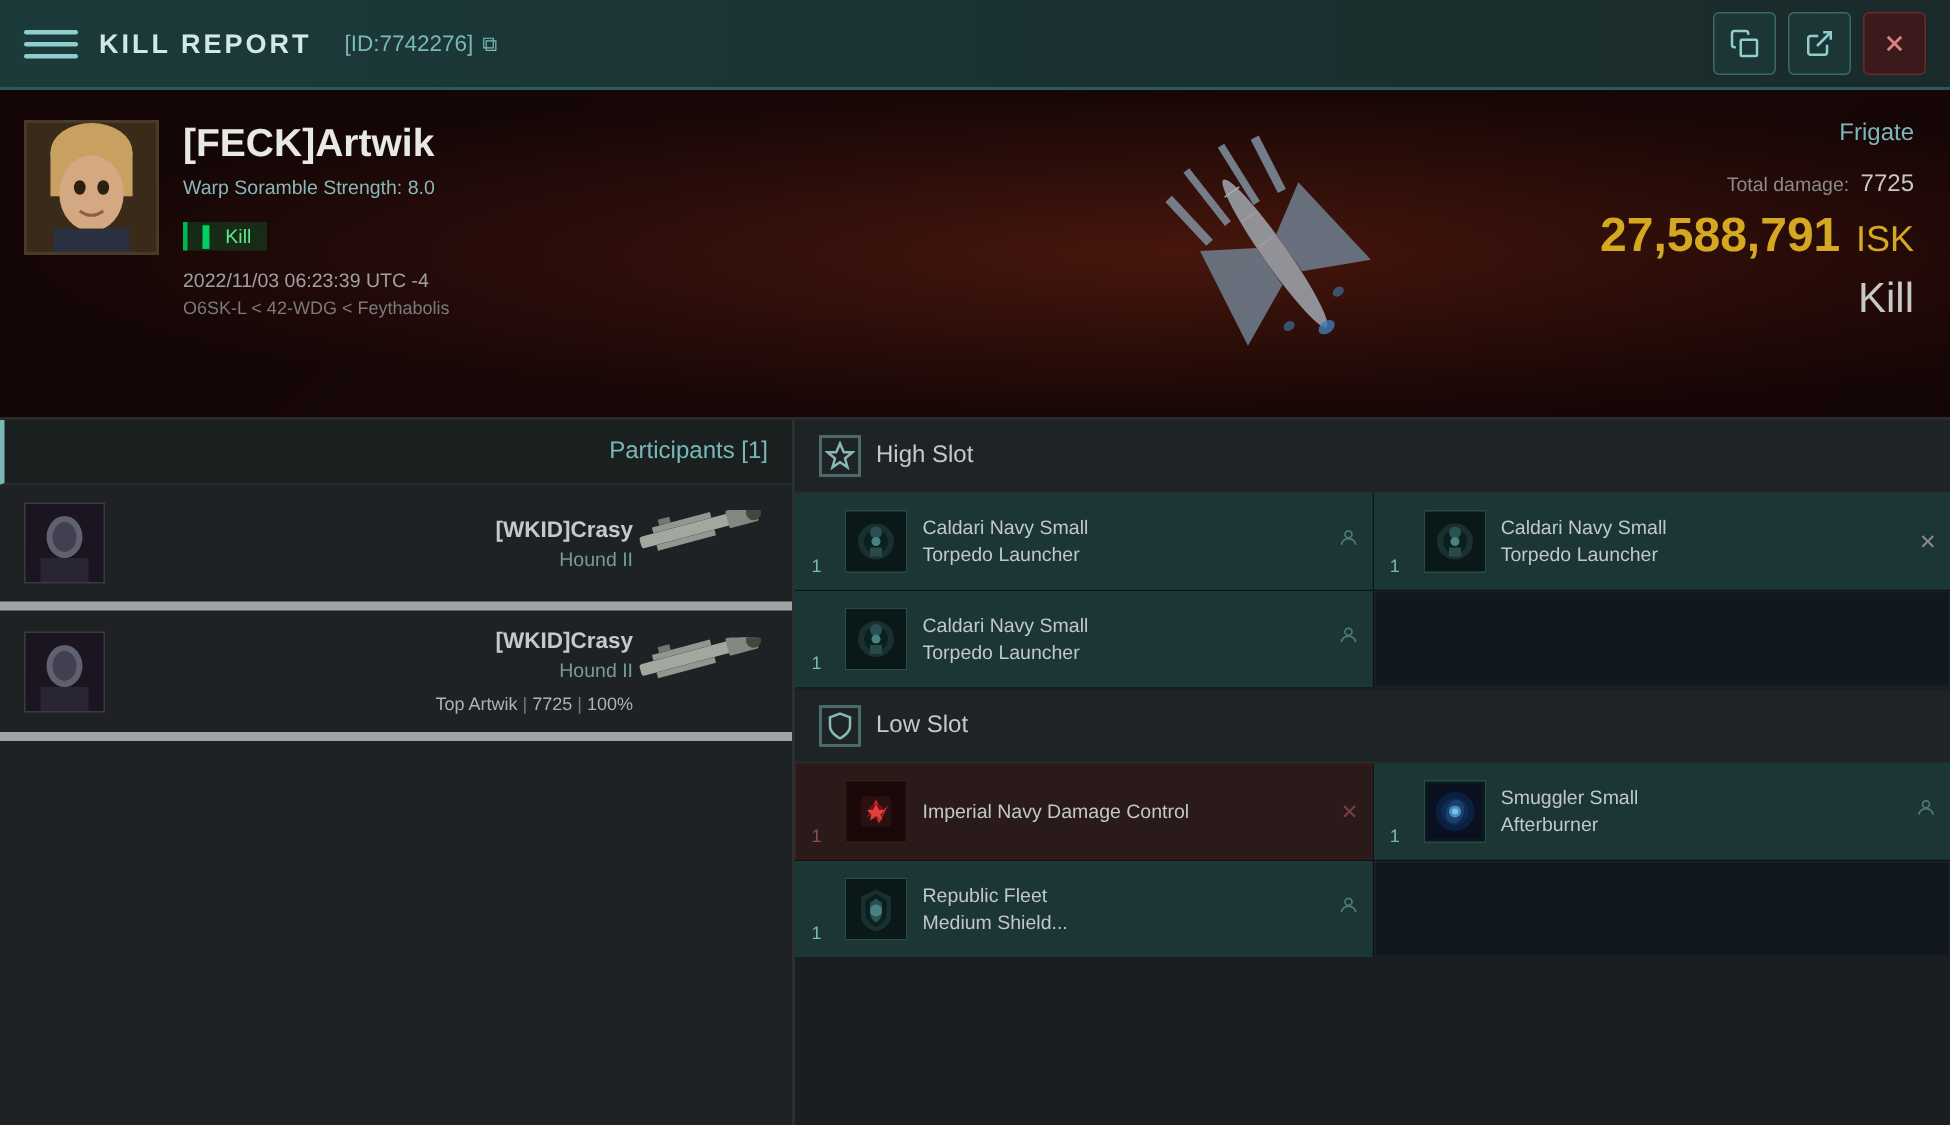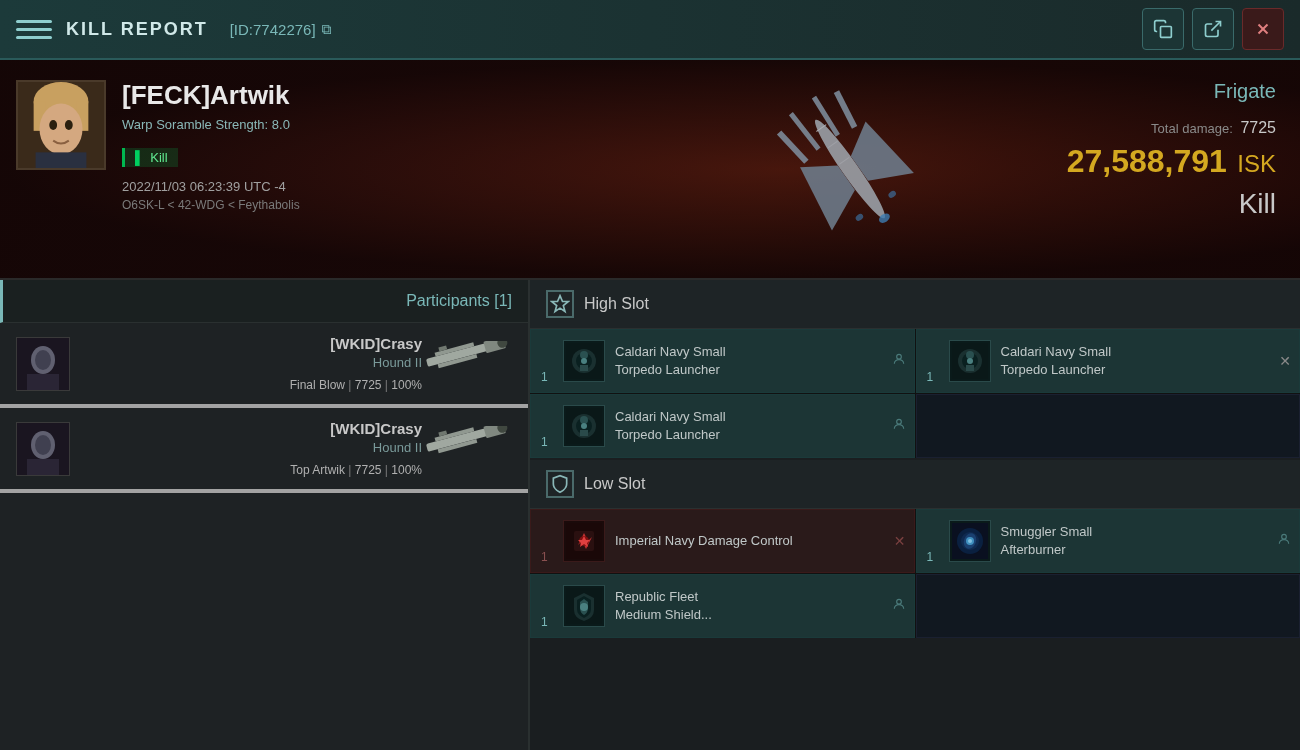--- a/index.html
+++ b/index.html
@@ -161,21 +161,21 @@
       padding: 20px 24px;
       min-width: 280px;
     }
     .ship-type {
       font-size: 22px;
       font-weight: bold;
       color: #e8e8e8;
       margin-bottom: 2px;
     }
     .ship-class {
-      font-size: 20px;
+      font-size: 16px;
       color: #7ab8b8;
       margin-bottom: 8px;
     }
     .total-damage-label {
       font-size: 13px;
       color: #8a8a8a;
     }
     .isk-value {
       font-size: 32px;
       font-weight: bold;
@@ -212,21 +212,21 @@
       font-size: 16px;
       color: #7ab8b8;
       border-left: 3px solid #7ab8b8;
       margin-left: 0;
       background: #1a2020;
     }
     .participant-card {
       display: flex;
       align-items: center;
       padding: 12px 16px;
-      border-bottom: 4px solid #a3a3a3;
+      border-bottom: 6px solid #a3a3a3;
       position: relative;
     }
     .participant-avatar {
       width: 54px;
       height: 54px;
       background: linear-gradient(135deg, #3a3040, #1a1520);
       border: 1px solid #3a3a3a;
       flex-shrink: 0;
       display: flex;
       align-items: center;
@@ -473,25 +473,20 @@
         <svg width="52" height="52" viewBox="0 0 52 52">
           <rect width="52" height="52" fill="#1a1520"></rect>
           <ellipse cx="26" cy="22" rx="12" ry="14" fill="#606070"></ellipse>
           <ellipse cx="26" cy="22" rx="8" ry="10" fill="#404050"></ellipse>
           <rect x="10" y="36" width="32" height="16" fill="#2a2535"></rect>
         </svg>
       </div>
       <div class="participant-info">
         <div class="participant-name">[WKID]Crasy</div>
         <div class="participant-ship">Hound II</div>
-        <div class="participant-stats">
-          <span>Final Blow</span> |
-          <span>7725</span> |
-          <span>100%</span>
-        </div>
       </div>
       <div class="participant-weapon">
         <svg width="90" height="45" viewBox="0 0 90 45">
           <g transform="translate(5,22) rotate(-15)">
             <rect x="0" y="-4" width="75" height="8" fill="#a0a8a0" rx="2"></rect>
             <rect x="60" y="-6" width="20" height="12" fill="#808880" rx="1"></rect>
             <rect x="10" y="-8" width="40" height="4" fill="#909890"></rect>
             <rect x="10" y="4" width="40" height="4" fill="#909890"></rect>
             <rect x="15" y="-12" width="8" height="4" fill="#707870"></rect>
             <circle cx="78" cy="0" r="5" fill="#404840"></circle>

